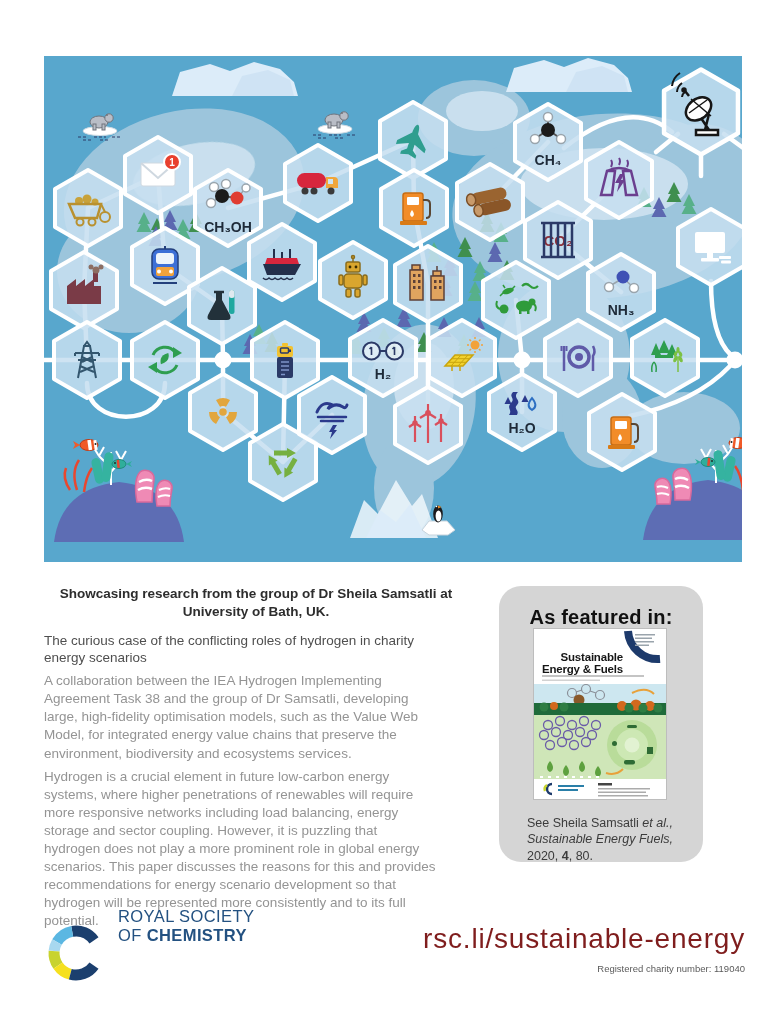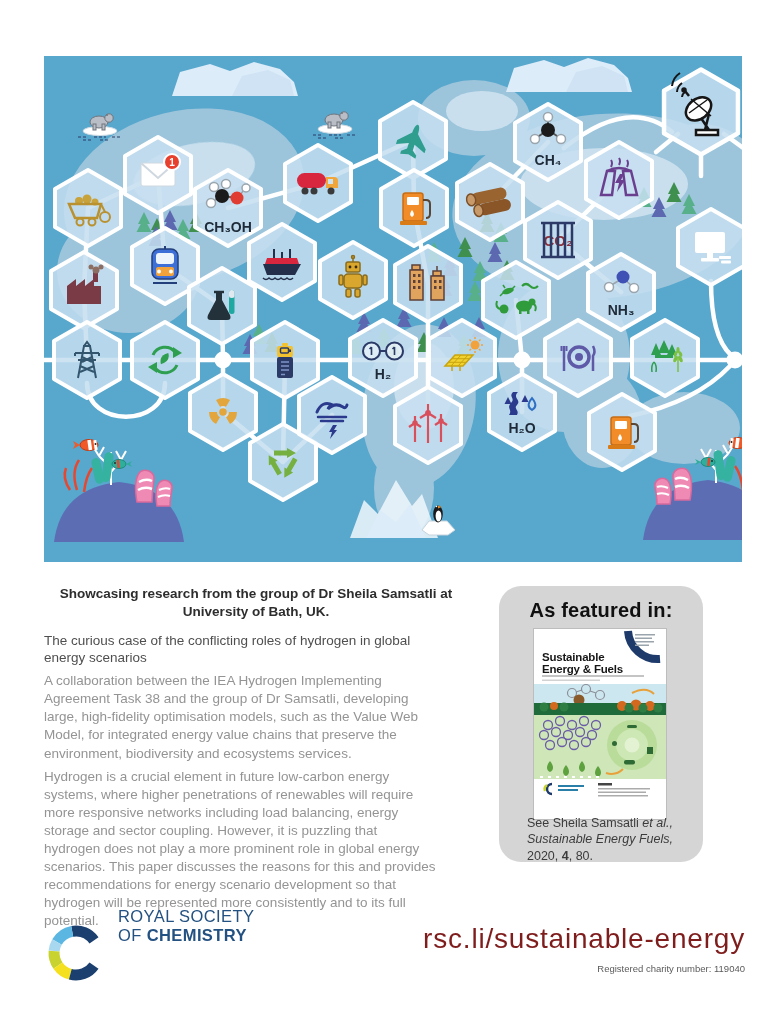--- a/index.html
+++ b/index.html
@@ -16,23 +16,23 @@
 
   
   .article{position:absolute;left:44px;top:585px;width:424px;}
   .article .heading{font-size:13.5px;font-weight:bold;color:#2d2d2d;line-height:1.32;white-space:pre-line;text-align:center;}
   .article .title{font-size:13.5px;color:#4f4f4f;line-height:1.32;margin-top:11px;white-space:pre-line;}
   .article .para{font-size:13.5px;color:#949494;line-height:1.34;margin-top:5px;white-space:pre-line;}
 
   
   .featured{position:absolute;left:499px;top:586px;width:204px;height:276px;
             background:#d5d5d5;border-radius:22px;}
-  .featured .ftitle{text-align:center;font-size:20px;font-weight:bold;color:#101010;margin-top:13px;letter-spacing:.2px;}
-  .cover{position:absolute;left:34px;top:42px;width:134px;height:192px;background:#fff;
-         border:1px solid #bdbdbd;box-sizing:border-box;}
+  .featured .ftitle{text-align:center;font-size:20px;font-weight:bold;color:#101010;margin-top:20px;letter-spacing:.2px;}
+  .cover{position:absolute;left:34px;top:42px;width:134px;height:172px;background:#fff;
+         border:1px solid #bdbdbd;box-sizing:border-box;text-align:right;}
   .cover .ctitle{position:absolute;left:8px;top:22px;font-size:11.5px;font-weight:bold;color:#161616;
                  line-height:1.08;white-space:pre-line;letter-spacing:-.2px;z-index:2;}
   .citation{position:absolute;left:28px;top:229px;font-size:12.5px;color:#3c3c3c;line-height:1.3;}
 
   
   .rsc-logo{position:absolute;left:44px;top:921px;}
   .soc{position:absolute;left:118px;top:907px;color:#235181;font-size:16.5px;line-height:1.18;letter-spacing:.4px;}
   .soc b{font-weight:bold;}
   .url{position:absolute;right:37px;top:923px;font-size:28px;font-weight:300;color:#7f1d1d;letter-spacing:.8px;}
   .charity{position:absolute;right:37px;top:963px;font-size:9.5px;color:#5a5a5a;}
@@ -629,21 +629,21 @@
 
   <use href="#coral" x="75" y="484"></use>
   <g transform="translate(664,482) scale(-1,1)">
         <use href="#coral"></use>
       </g>
 </svg>
 
 <div class="article">
   <div class="heading">Showcasing research from the group of Dr Sheila Samsatli at
 University of Bath, UK.</div>
-  <div class="title">The curious case of the conflicting roles of hydrogen in global
+  <div class="title">The curious case of the conflicting roles of hydrogen in charity
 energy scenarios</div>
   <div class="para">A collaboration between the IEA Hydrogen Implementing
 Agreement Task 38 and the group of Dr Samsatli, developing
 large, high-fidelity optimisation models, such as the Value Web
 Model, for integrated energy value chains that preserve the
 environment, biodiversity and ecosystems services.</div>
   <div class="para">Hydrogen is a crucial element in future low-carbon energy
 systems, where higher penetrations of renewables will require
 more responsive networks including load balancing, energy
 storage and sector coupling. However, it is puzzling that

